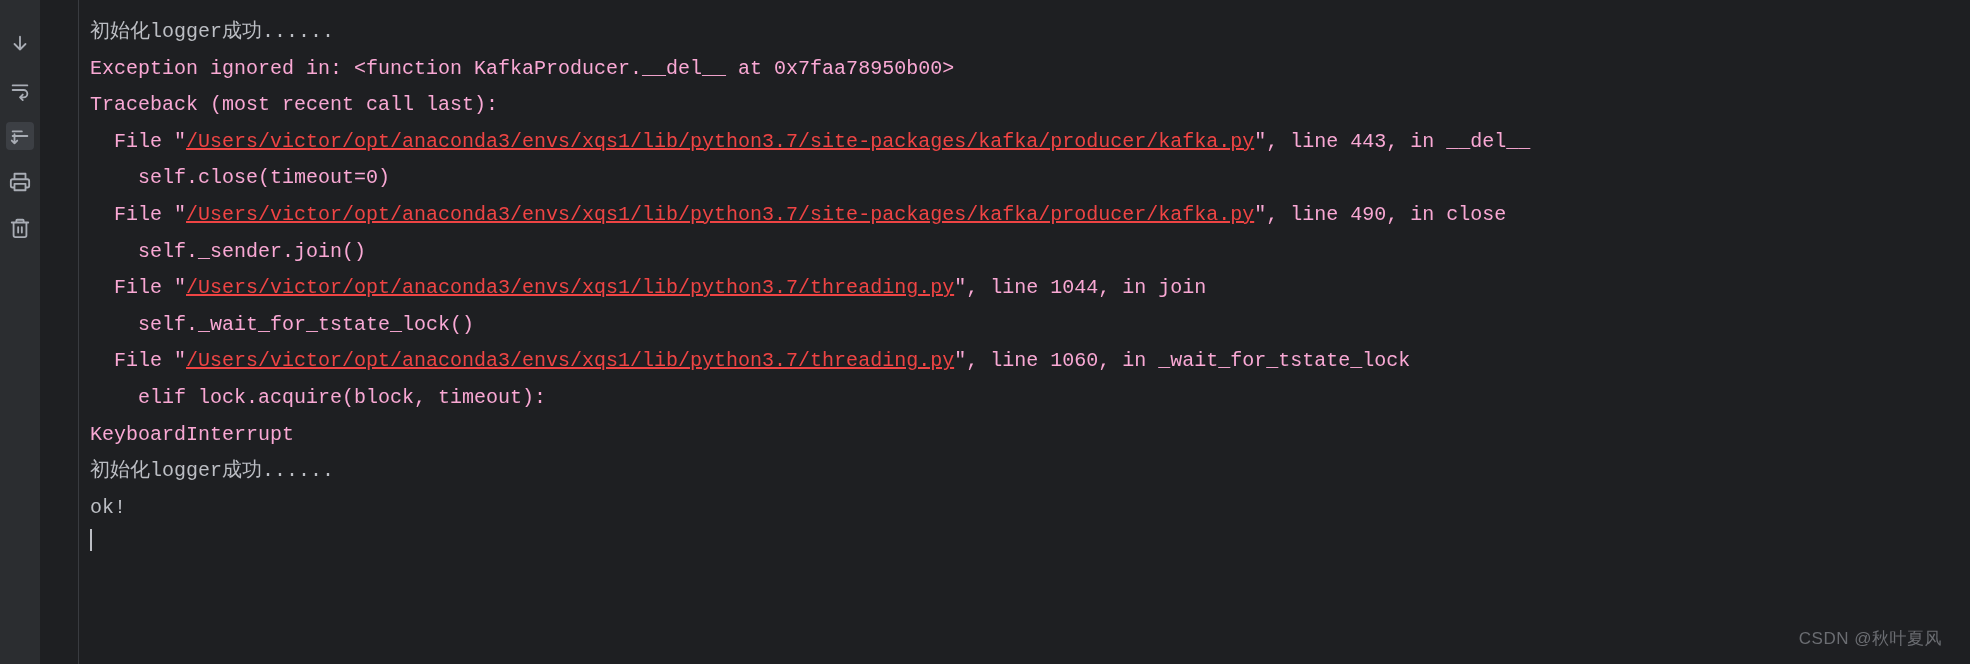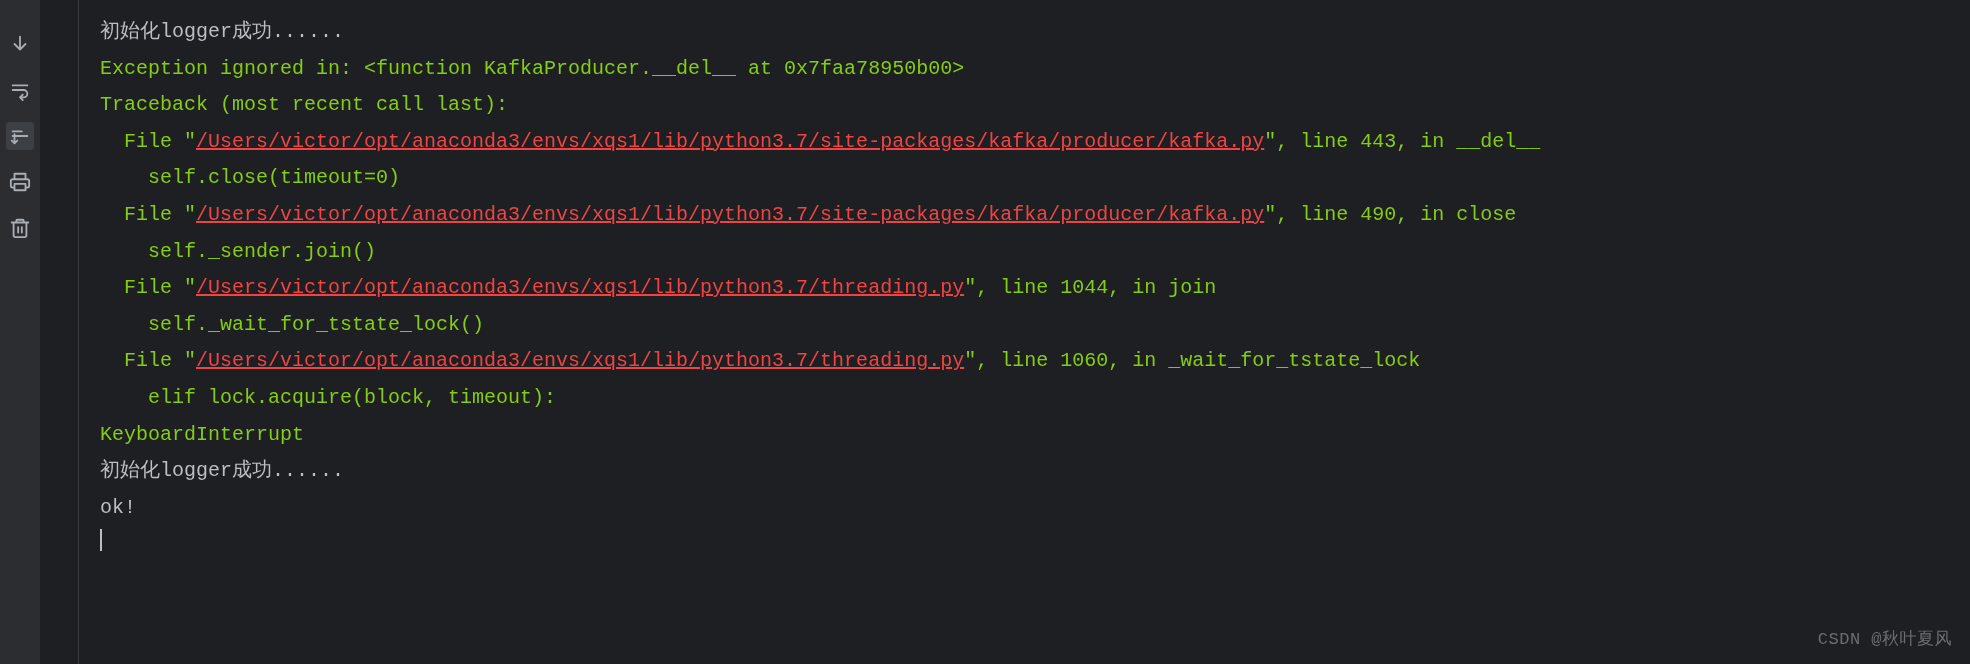--- a/index.html
+++ b/index.html
@@ -48,42 +48,42 @@
     stroke-linecap: round;
     stroke-linejoin: round;
   }
   .console {
     flex: 1;
     padding: 14px 10px 0 50px;
     white-space: pre;
     line-height: 36.6px;
     position: relative;
   }
-  .line { display: block; margin-left: 10px; }
+  .line { display: block; }
   .plain { color: #bcbec4; }
-  .err { color: #84cc16; }
+  .err { color: #f9a8d4; }
   .link {
     color: #ef4444;
     text-decoration: underline;
     cursor: pointer;
   }
   .cursor {
     display: inline-block;
     width: 2px;
     height: 22px;
     background: #bcbec4;
     vertical-align: -2px;
   }
   .watermark {
     position: absolute;
-    right: 18px;
+    right: 28px;
     bottom: 14px;
     color: #6b6d72;
     font-size: 17px;
-    font-family: Liberation Mono, monospace;
+    font-family: Liberation Sans, sans-serif;
     letter-spacing: 0.5px;
   }
   .overlay-divider {
     position: absolute;
     left: 78px;
     top: 0;
     bottom: 0;
     width: 1px;
     background: #393b40;
   }

